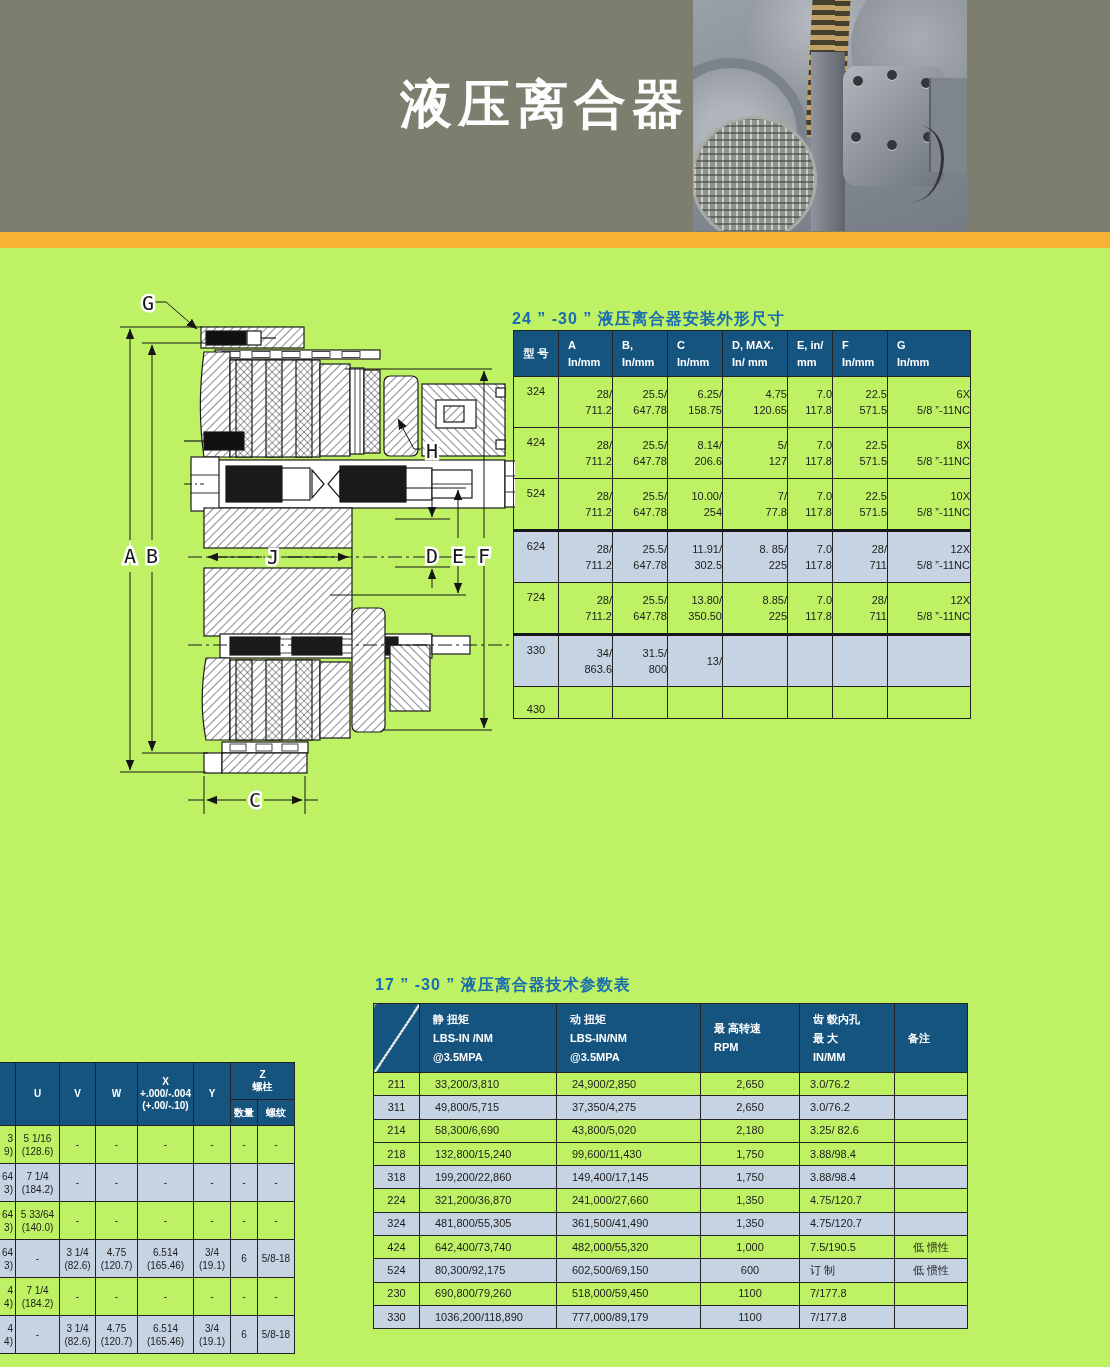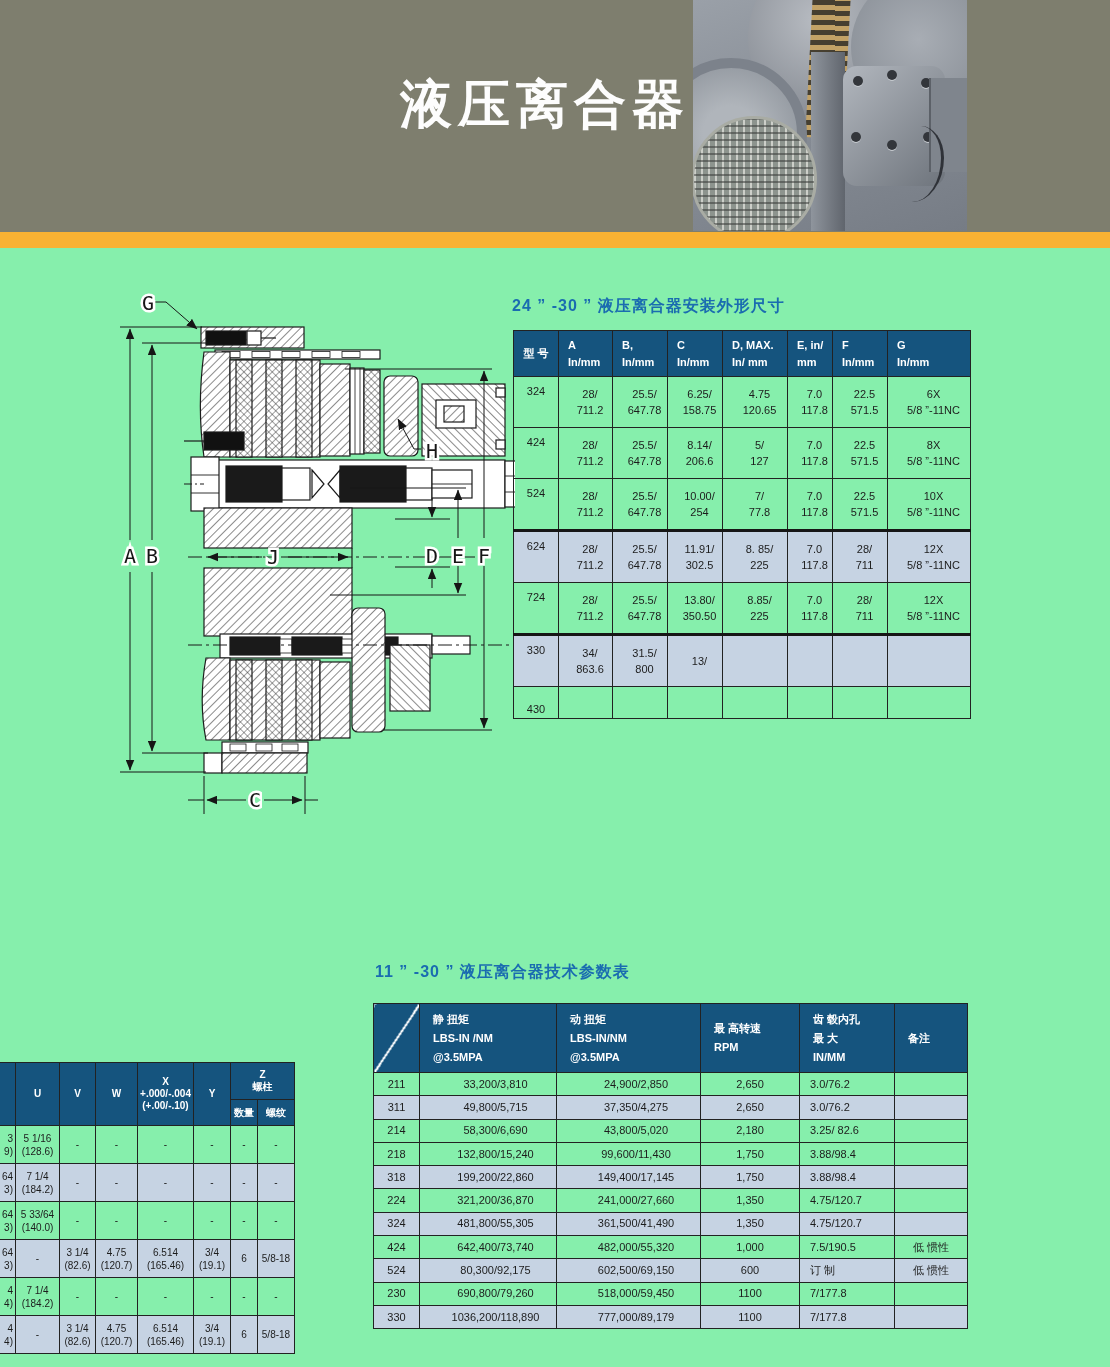--- a/index.html
+++ b/index.html
@@ -1,16 +1,16 @@
 <!DOCTYPE html>
 <html><head>
 <meta charset="utf-8">
 <style>
   html,body{margin:0;padding:0;background:#fff;}
-  #page{position:relative;width:1110px;height:1367px;overflow:hidden;background:#86efac;
+  #page{position:relative;width:1110px;height:1367px;overflow:hidden;background:#bef264;
         font-family:"Liberation Sans",sans-serif;color:#1c1c1c;}
 
   
   .hdr{position:absolute;left:0;top:0;width:1110px;height:232px;background:#7e7e6e;}
   .hdr-title{position:absolute;left:400px;top:70px;width:300px;font-size:52px;font-weight:bold;
              color:#fdfdfd;letter-spacing:6px;white-space:nowrap;}
   .ybar{position:absolute;left:0;top:232px;width:1110px;height:16px;background:#f9b233;}
 
   
   .photo{position:absolute;left:693px;top:0;width:274px;height:231px;overflow:hidden;
@@ -32,43 +32,43 @@
   .ph-box{left:236px;top:78px;width:38px;height:94px;background:#7f858d;border-left:2px solid #5c6168;}
   .ph-fan{left:-2px;top:116px;width:120px;height:120px;border-radius:50%;border:3px solid #a9aca4;
           background:
             repeating-linear-gradient(0deg,rgba(58,60,58,.55) 0 2px,rgba(0,0,0,0) 2px 7px),
             repeating-linear-gradient(90deg,rgba(226,227,221,.75) 0 2px,rgba(0,0,0,0) 2px 7px),
             #8d948e;}
   .ph-hose{left:196px;top:126px;width:52px;height:76px;border:0;border-right:3px solid #2f3238;
            border-radius:0 50% 70% 0;}
 
   
-  .sec-title{position:absolute;font-size:16px;font-weight:bold;color:#1a6cb0;letter-spacing:1px;white-space:nowrap;}
+  .sec-title{position:absolute;font-size:16px;font-weight:bold;color:#1a6cb0;letter-spacing:1px;white-space:nowrap;margin-top:13px;}
 
   
   table{border-collapse:collapse;table-layout:fixed;}
   td,th{border:1.5px solid #222;white-space:pre-line;overflow:hidden;}
   th{background:#15547e;color:#fff;font-weight:600;}
   tr.hl td{background:#c6d3e3;}
   tr.tt td{border-top:3px solid #161616;}
 
   
   #t1{position:absolute;left:513px;top:330px;width:457px;}
   #t1 th{height:45px;font-size:11px;text-align:left;padding:0 0 0 9px;line-height:17px;}
   #t1 th:first-child{text-align:center;padding:0;margin-left:12px;}
-  #t1 td{height:44px;font-size:11px;line-height:16px;padding:0 0 0 9px;text-align:center;}
+  #t1 td{height:44px;font-size:11px;line-height:16px;padding:0 0 0 9px;text-align:right;}
   #t1 td:first-child{text-align:center;padding:0;vertical-align:top;padding-top:6px;}
   #t1 tr.sm td{height:19px;padding-top:12px;vertical-align:middle;}
 
   
   #t2{position:absolute;left:373px;top:1003px;width:594px;}
   #t2 th{height:68px;font-size:11px;text-align:left;padding:0 0 0 13px;line-height:19px;}
   #t2 td{height:22.3px;font-size:11px;line-height:13px;padding:0;}
   #t2 td:nth-child(1){text-align:center;}
-  #t2 td:nth-child(2),#t2 td:nth-child(3){padding-left:15px;text-align:center;}
+  #t2 td:nth-child(2),#t2 td:nth-child(3){padding-left:15px;}
   #t2 td:nth-child(4){text-align:center;}
   #t2 td:nth-child(5){padding-left:10px;}
   #t2 td:nth-child(6){text-align:center;}
   .diag{background-image:linear-gradient(to bottom right,rgba(0,0,0,0) calc(50% - 1px),
         #fff calc(50% - 1px),#fff calc(50% + 1px),rgba(0,0,0,0) calc(50% + 1px));padding:0!important;}
 
   
   #t3wrap{position:absolute;left:-31px;top:1062px;}
   #t3{width:325px;}
   #t3 th{font-size:10px;line-height:12px;text-align:center;padding:0;}
@@ -397,21 +397,21 @@
           <td></td>
           <td></td>
           <td></td>
           <td></td>
           <td></td>
           <td></td>
         </tr>
       </tbody>
   </table>
 
-  <div class="sec-title" style="left:375px;top:962px;">11 ” -30 ” 液压离合器技术参数表</div>
+  <div class="sec-title" style="left:375px;top:962px;">17 ” -30 ” 液压离合器技术参数表</div>
   <table id="t2">
     <colgroup>
         <col style="width:46px">
         <col style="width:137px">
         <col style="width:144px">
               <col style="width:99px">
         <col style="width:95px">
         <col style="width:73px">
       </colgroup>
     <thead>

